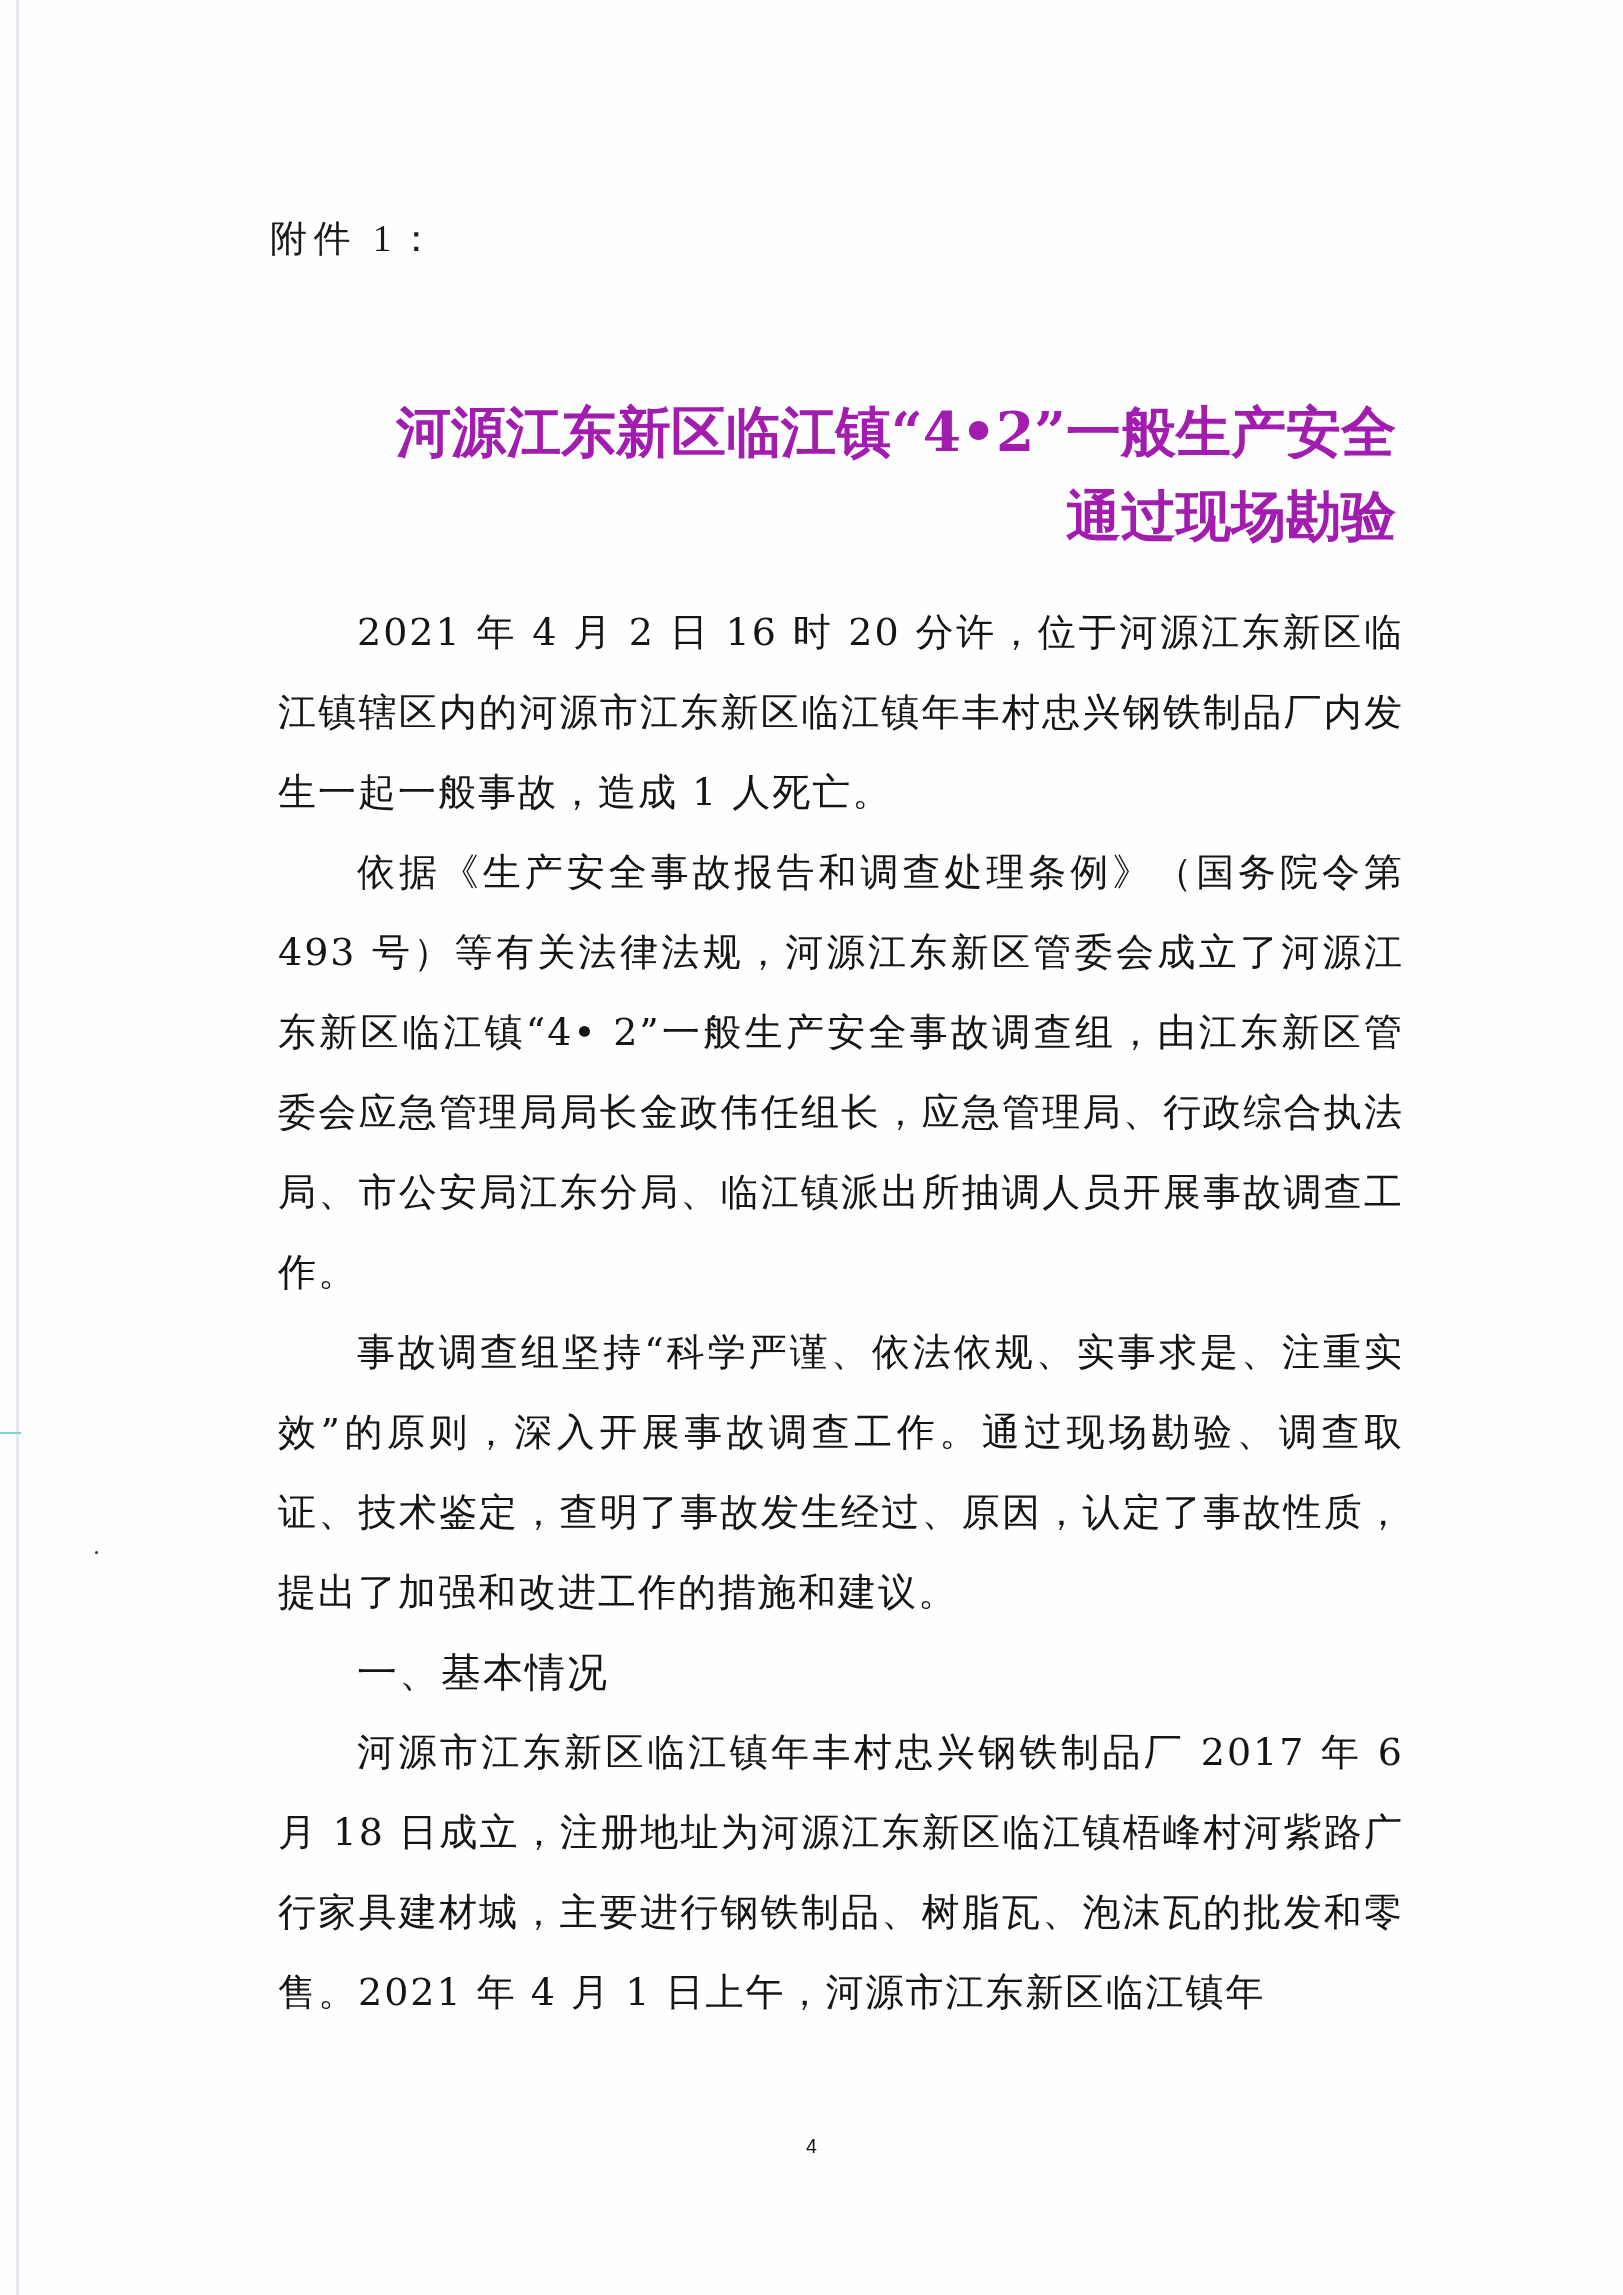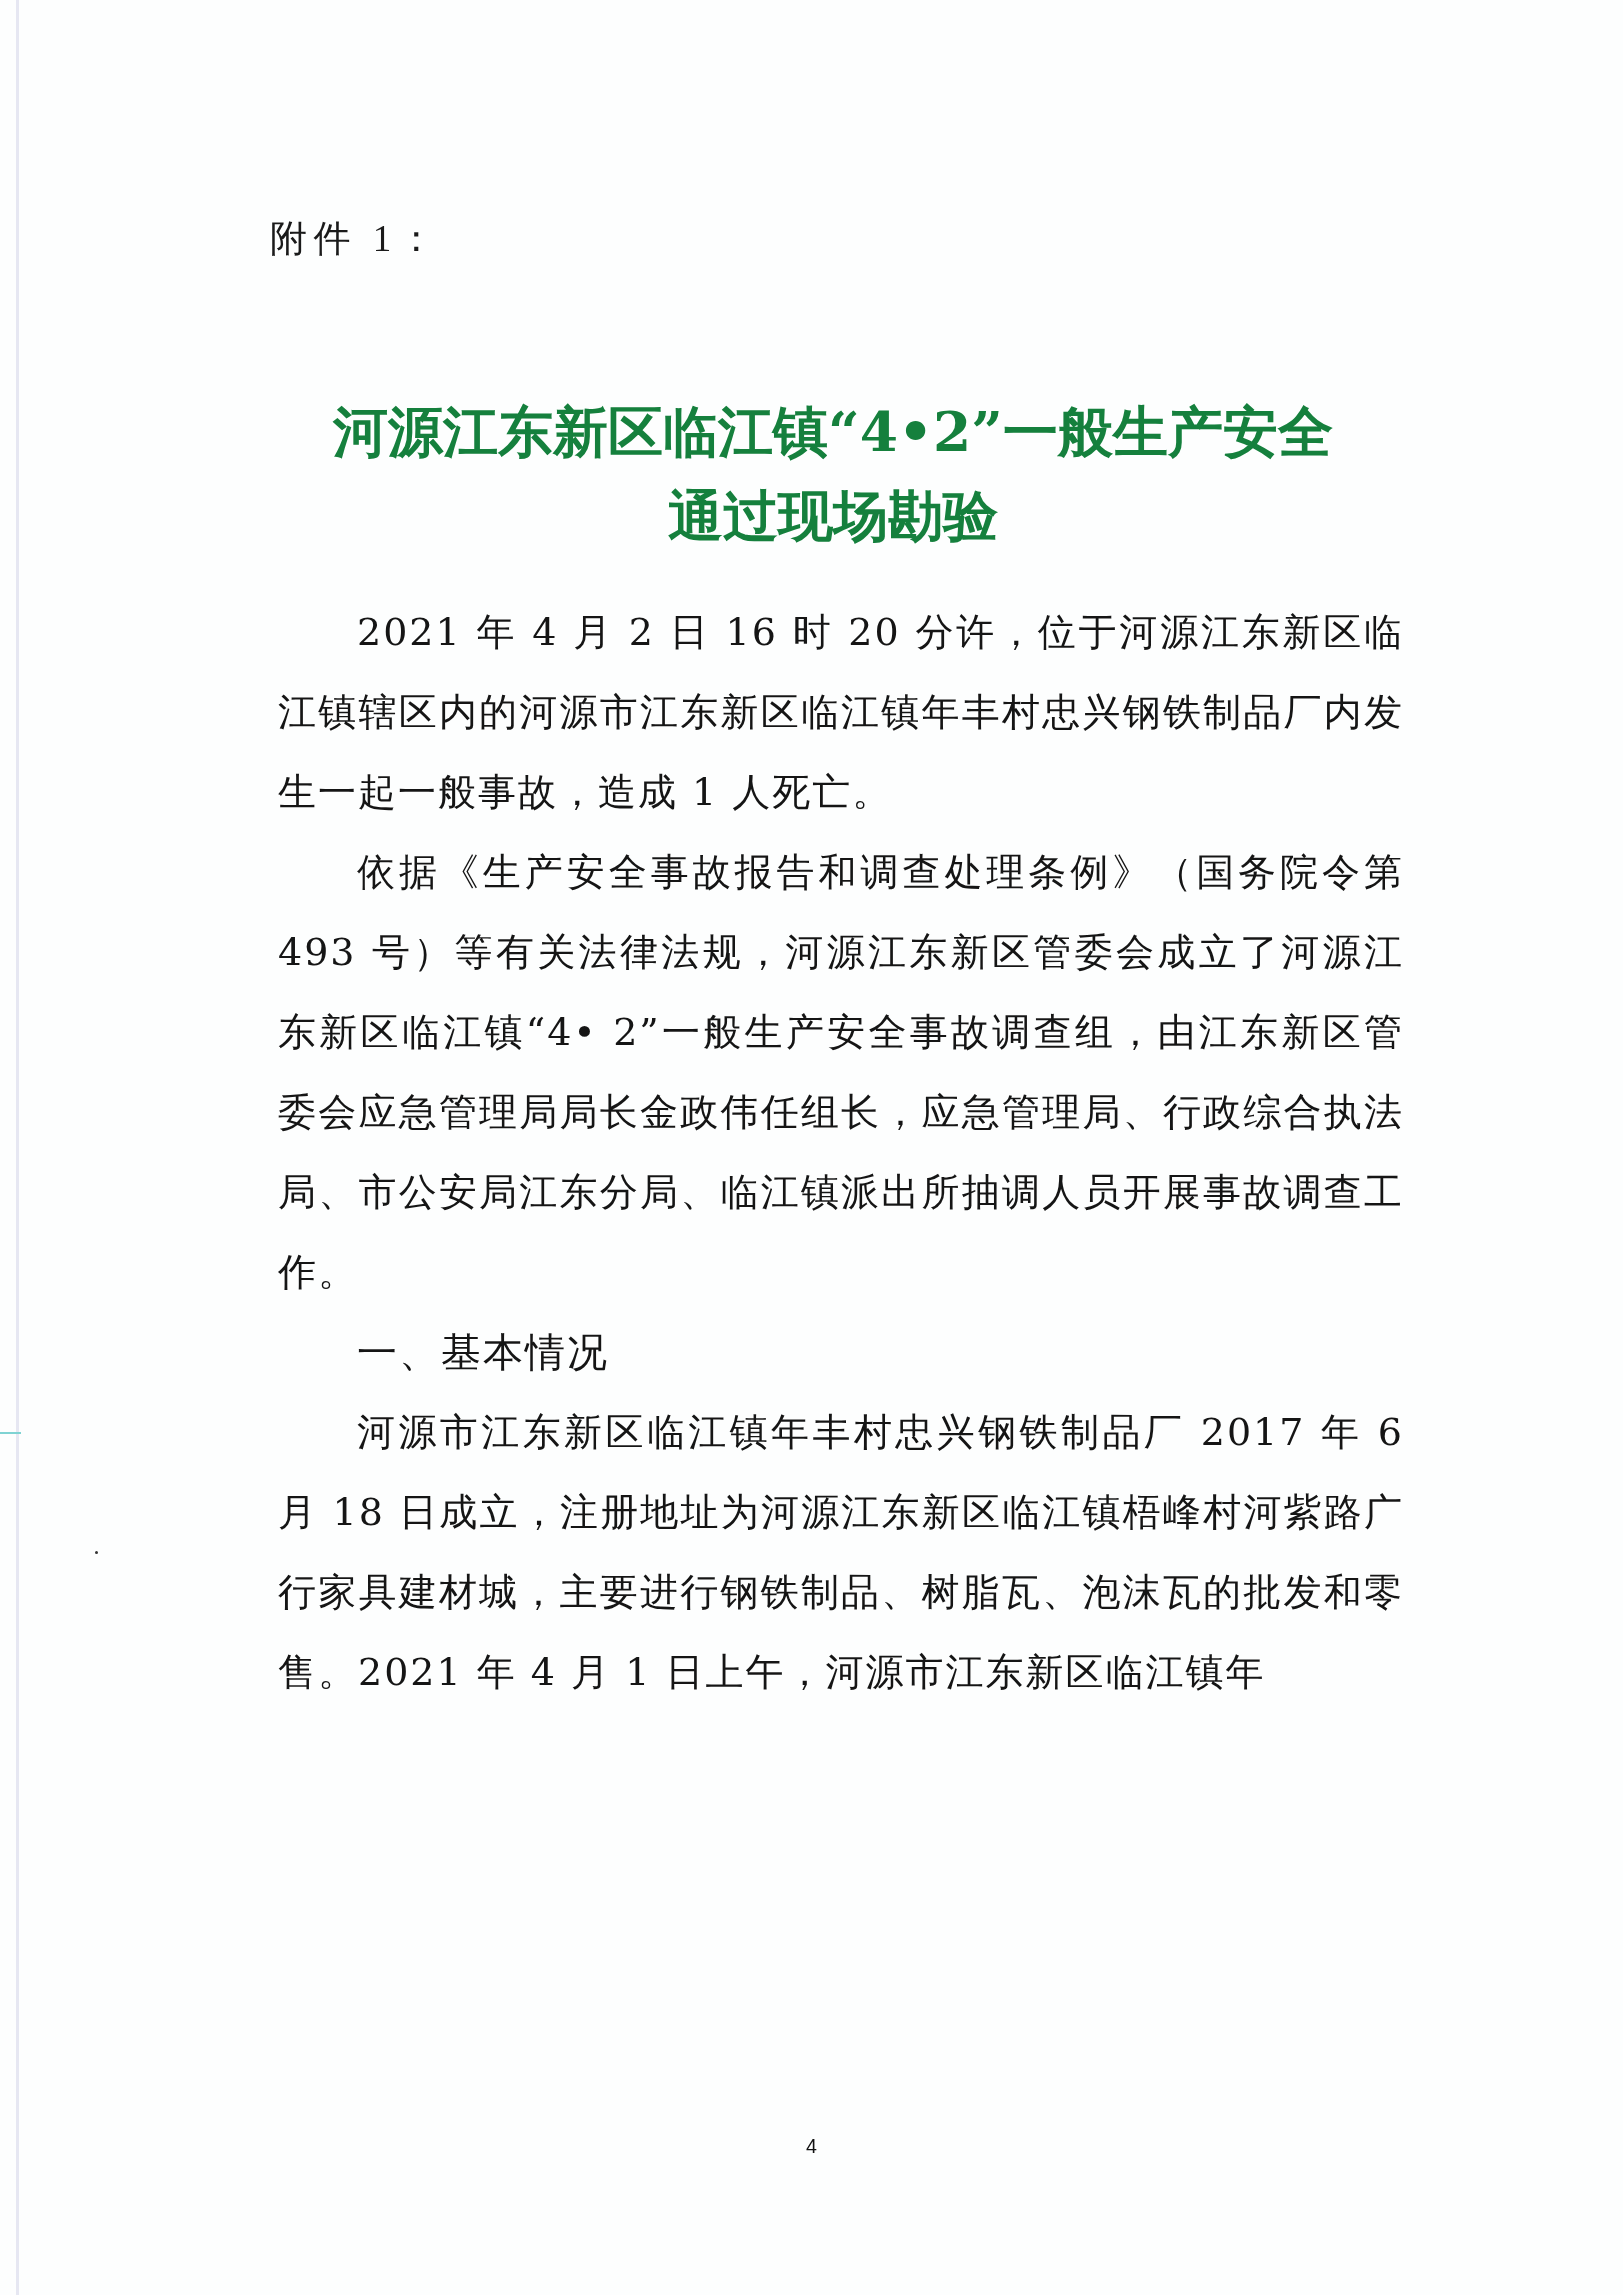--- a/index.html
+++ b/index.html
@@ -55,26 +55,26 @@
       letter-spacing: 6.5px;
       line-height: 46px;
       color: #1a1a1a;
       white-space: nowrap;
     }
     .doc-title {
       position: absolute;
       left: 0;
       top: 353px;
       width: 1126px;
-      text-align: center;
+      text-align: right;
       font-family: "DejaVu Serif", "Liberation Serif", serif;
       font-weight: bold;
       font-size: 55px;
       line-height: 84px;
-      color: #15803d;
+      color: #a21caf;
     }
     .doc-title .t-line {
       display: block;
       white-space: nowrap;
     }
     .body-text {
       position: absolute;
       left: 8px;
       top: 592px;
       width: 1126px;
@@ -121,20 +121,21 @@
   <div class="attachment-label">附件 1：</div>
 
   <h1 class="doc-title">
     <span class="t-line">河源江东新区临江镇“4•2”一般生产安全</span>
     <span class="t-line">通过现场勘验</span>
   </h1>
 
   <div class="body-text">
     <p class="para">2021 年 4 月 2 日 16 时 20 分许，位于河源江东新区临江镇辖区内的河源市江东新区临江镇年丰村忠兴钢铁制品厂内发生一起一般事故，造成 1 人死亡。</p>
     <p class="para">依据《生产安全事故报告和调查处理条例》（国务院令第 493 号）等有关法律法规，河源江东新区管委会成立了河源江东新区临江镇“4• 2”一般生产安全事故调查组，由江东新区管委会应急管理局局长金政伟任组长，应急管理局、行政综合执法局、市公安局江东分局、临江镇派出所抽调人员开展事故调查工作。</p>
+    <p class="para">事故调查组坚持“科学严谨、依法依规、实事求是、注重实效”的原则，深入开展事故调查工作。通过现场勘验、调查取证、技术鉴定，查明了事故发生经过、原因，认定了事故性质，提出了加强和改进工作的措施和建议。</p>
     <h2 class="section-heading">一、基本情况</h2>
     <p class="para">河源市江东新区临江镇年丰村忠兴钢铁制品厂 2017 年 6 月 18 日成立，注册地址为河源江东新区临江镇梧峰村河紫路广行家具建材城，主要进行钢铁制品、树脂瓦、泡沫瓦的批发和零售。2021 年 4 月 1 日上午，河源市江东新区临江镇年</p>
   </div>
 
 </div>
 
 <div class="page-number">4</div>
 
 
 </body></html>

